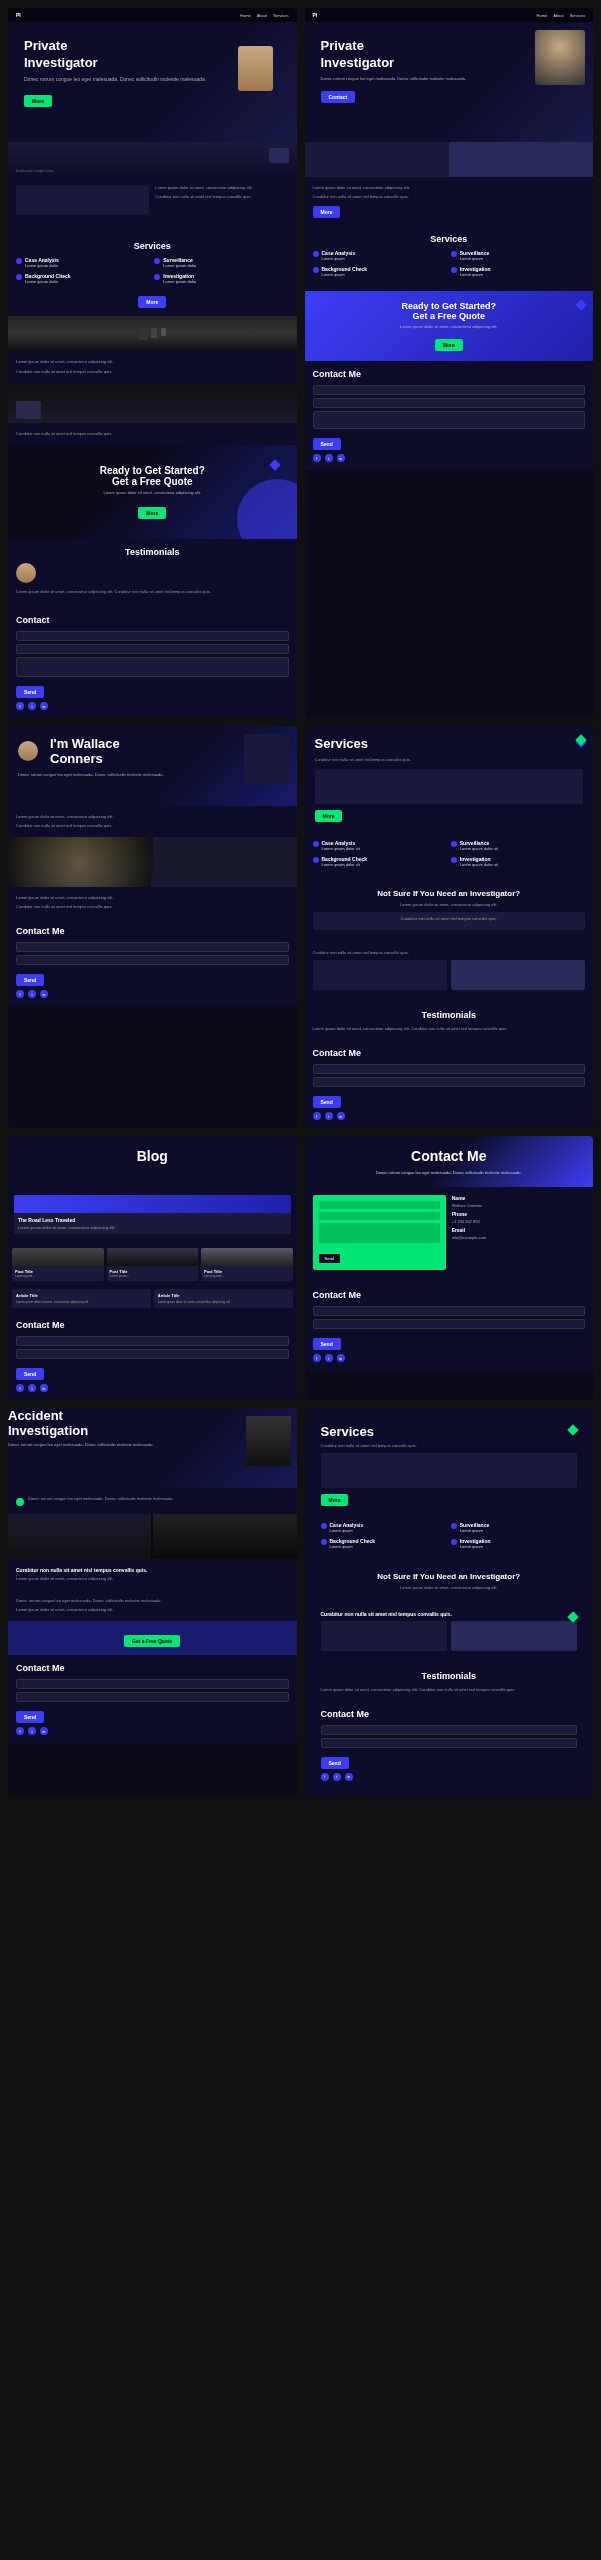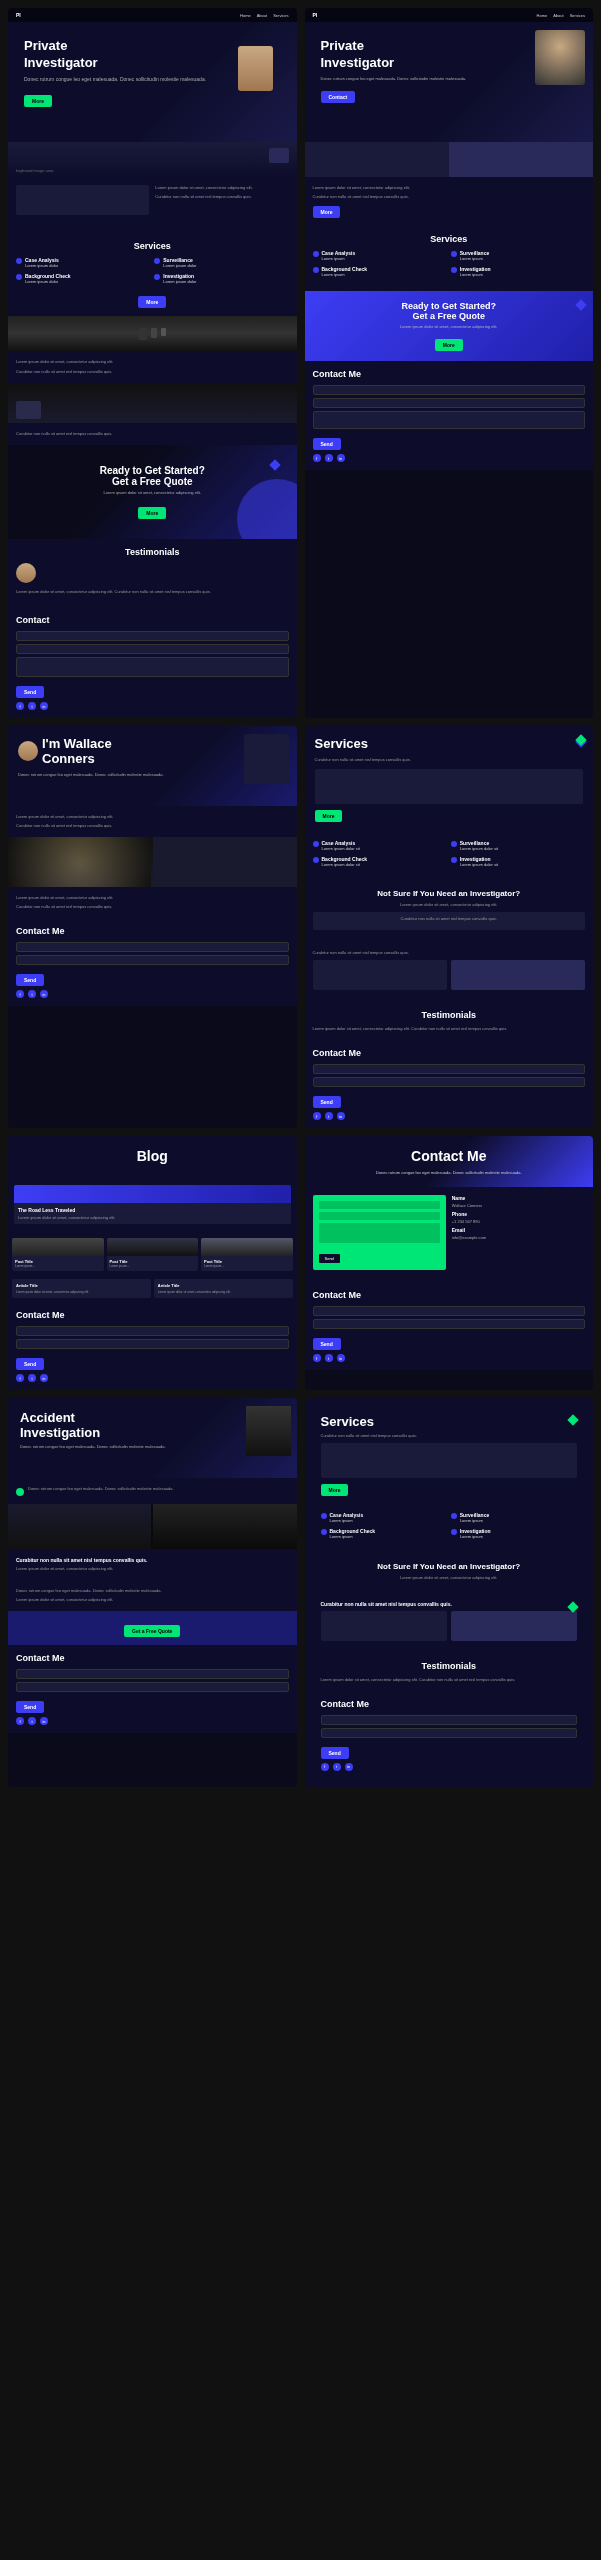--- a/index.html
+++ b/index.html
@@ -207,21 +207,21 @@
     
     .blog-hero {
       background: #0d0d2b;
       padding: 12px;
       text-align: center;
     }
 
     .blog-hero h1 {
       font-size: 14px;
       font-weight: 800;
-      margin-bottom: 3px;
+      margin-bottom: 13px;
     }
 
     
     .subscribe-section {
       background: #0d0d2b;
       padding: 10px;
       text-align: center;
     }
 
     .subscribe-section h2 {
@@ -585,21 +585,21 @@
         <div class="social-circle">f</div>
         <div class="social-circle">t</div>
         <div class="social-circle">in</div>
       </div>
     </div>
   </div>
 
   <div class="page-preview full-page">
 
     <div style="background:linear-gradient(135deg,#0d0d2b 60%,#1a1a6e);padding:10px;position:relative;min-height:80px">
-      <div style="display:flex;align-items:center;gap:4px;margin-bottom:6px">
+      <div style="display:flex;align-items:center;gap:12px;margin-bottom:6px">
         <div class="avatar-circle" style="margin-bottom:0"></div>
         <div>
           <h1 style="font-size:13px;font-weight:800;white-space:pre-line">I'm Wallace
 Conners</h1>
         </div>
       </div>
       <p style="font-size:4px;color:#aaa">Donec rutrum congue leo eget malesuada. Donec sollicitudin molestie malesuada.</p>
 
       <div style="position:absolute;right:8px;top:8px;width:45px;height:50px;background:#1a1a3a;border-radius:2px"></div>
     </div>
@@ -823,21 +823,21 @@
       <div class="social-row">
         <div class="social-circle">f</div>
         <div class="social-circle">t</div>
         <div class="social-circle">in</div>
       </div>
     </div>
   </div>
 
   <div class="page-preview full-page">
 
-    <div style="background:linear-gradient(135deg,#0d0d2b 60%,#1a1a5a);padding:12px;position:relative;min-height:80px">
+    <div style="background:linear-gradient(135deg,#0d0d2b 60%,#1a1a5a);position:relative;min-height:80px">
       <h1 style="font-size:13px;font-weight:800;white-space:pre-line;margin-bottom:4px">Accident
 Investigation</h1>
       <p style="font-size:4px;color:#aaa;margin-bottom:4px">Donec rutrum congue leo eget malesuada. Donec sollicitudin molestie malesuada.</p>
 
       <div style="position:absolute;right:6px;top:8px;width:45px;height:50px;background:#1a1a3a;border-radius:2px">
         <div style="width:100%;height:100%;background:linear-gradient(180deg,#333,#111)"></div>
       </div>
     </div>
 
     <div class="dark-overlay-section">

